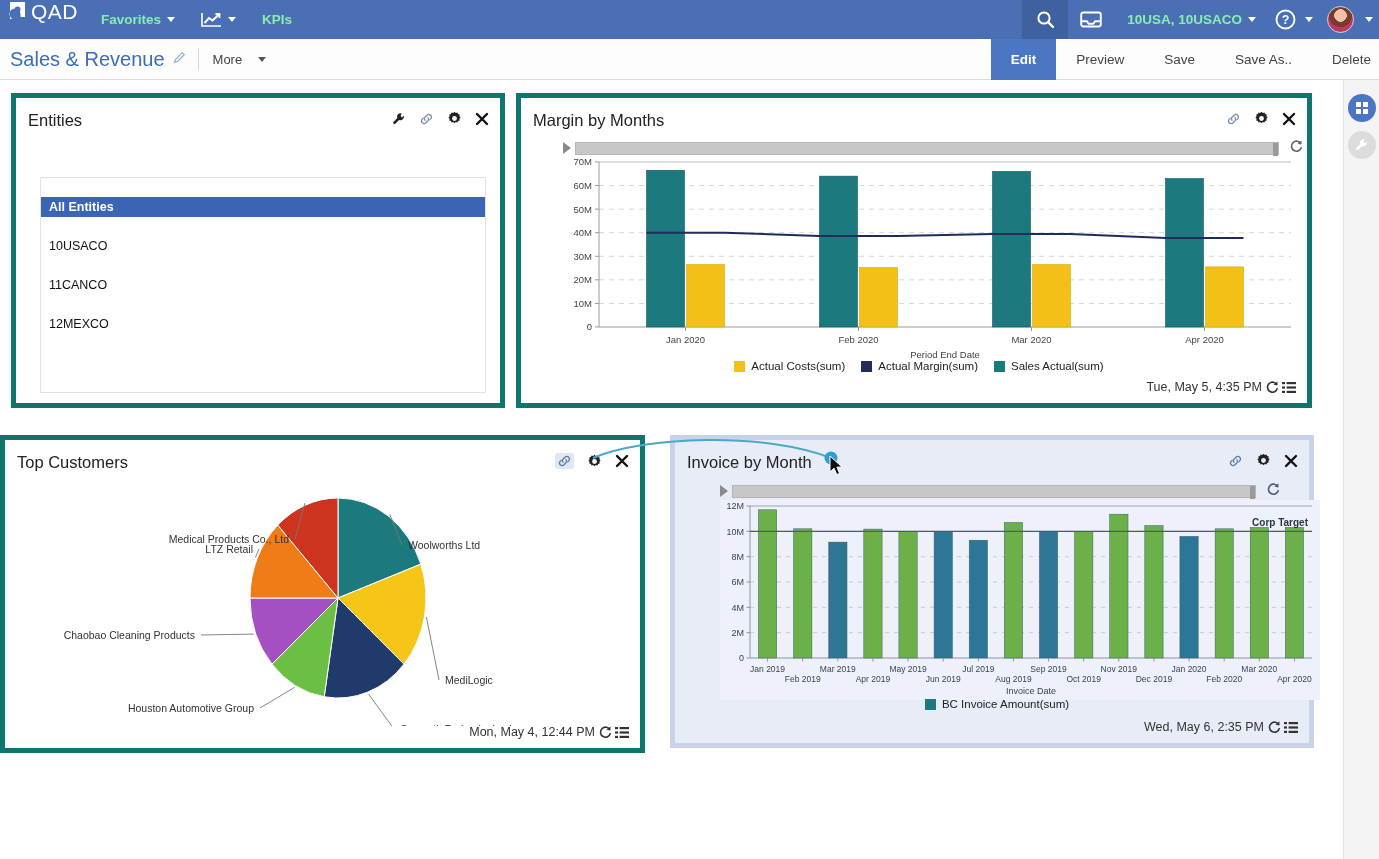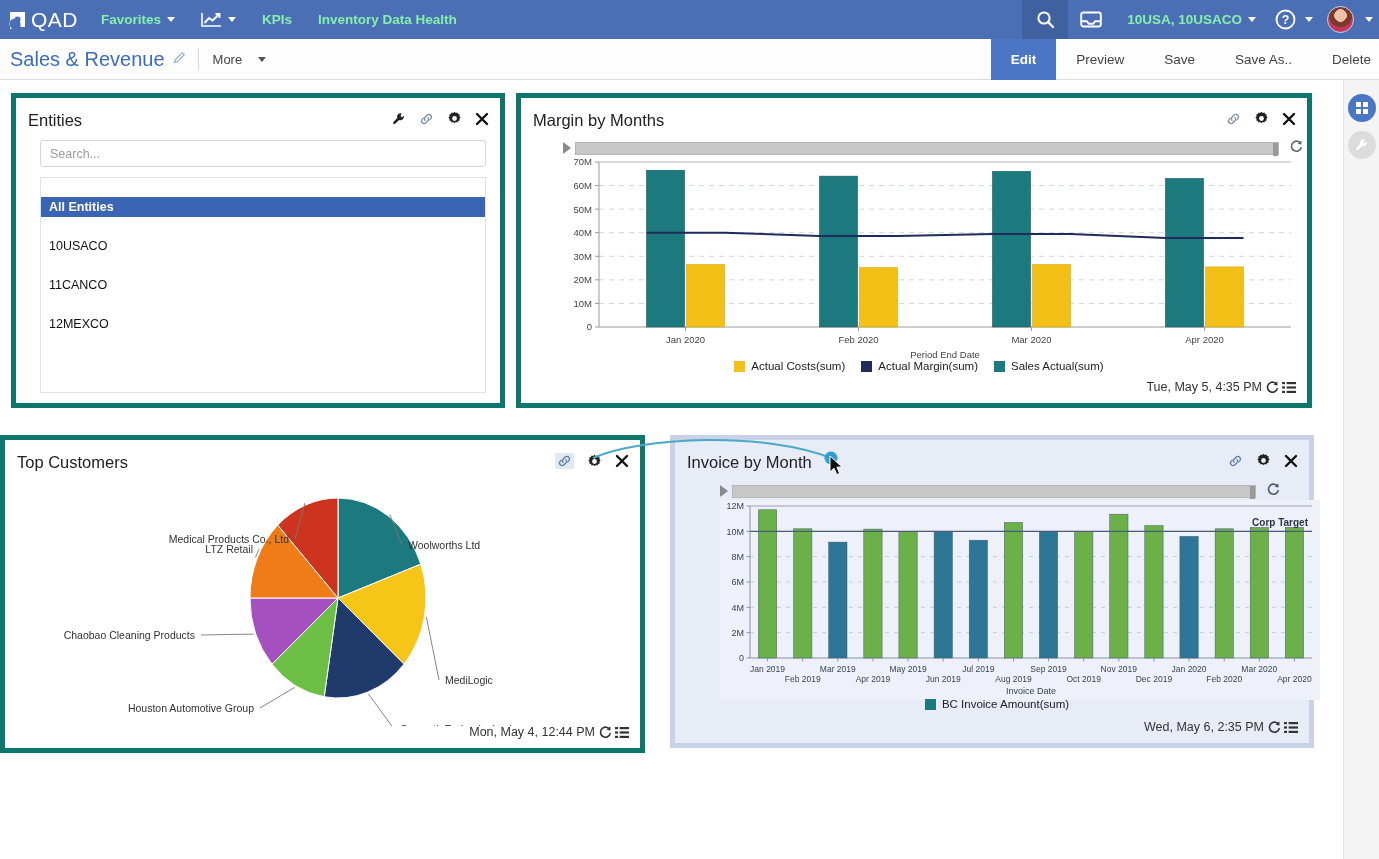--- a/index.html
+++ b/index.html
@@ -9,21 +9,21 @@
     background: #ffffff;
     overflow: hidden;
   }
   #app { position: relative; width: 1379px; height: 859px; background:#fff; }
 
   
   .topnav {
     position:absolute; left:0; top:0; width:1379px; height:39px;
     background:#4a6fb5; display:flex; align-items:center;
   }
-  .qad-logo { display:flex; align-items:center; padding:0 10px 0 8px; height:39px; }
+  .qad-logo { display:flex; padding:0 10px 0 8px; height:39px; }
   .qad-mark { width:19px; height:19px; position:relative; margin-right:4px; }
   .qad-mark svg { display:block; }
   .qad-text { color:#fff; font-size:21px; letter-spacing:0.5px; font-weight:400; }
   .nav-item {
     color:#86efac; font-size:13.5px; font-weight:bold; padding:0 13px; height:39px;
     display:flex; align-items:center; gap:6px; cursor:pointer; white-space:nowrap;
   }
   .caret { width:0;height:0;border-left:4.5px solid transparent;border-right:4.5px solid transparent;border-top:5px solid #fff; display:inline-block; }
   .nav-spacer { flex:1; }
   .nav-icon-btn { width:46px;height:39px;display:flex;align-items:center;justify-content:center;cursor:pointer; }
@@ -135,23 +135,20 @@
           <path d="M14.5 2 L18.5 2 L18.5 6" stroke="#fff" stroke-width="1.8" fill="none"></path>
         </svg>
       </span>
       <span class="caret"></span>
     </div>
 
     <div class="nav-item">
       <span>KPIs</span>
     </div>
 
-    <div class="nav-item">
-      <span>Inventory Data Health</span>
-    </div>
 
     <div class="nav-spacer"></div>
 
     <div class="nav-icon-btn active">
       <span style="line-height:0">
         <svg width="19" height="19" viewBox="0 0 19 19">
             <circle cx="8" cy="8" r="5.6" stroke="#fff" stroke-width="2" fill="none"></circle>
             <path d="M12.2 12.2 L17 17" stroke="#fff" stroke-width="2.4" stroke-linecap="round"></path>
           </svg>
       </span>
@@ -257,23 +254,20 @@
             <circle cx="7.5" cy="7.5" r="2.4" fill="#fff"></circle>
           </svg>
       </span>
       <span class="tool">
         <svg width="14" height="14" viewBox="0 0 14 14">
             <path d="M2 2 L12 12 M12 2 L2 12" stroke="#111" stroke-width="2.4" stroke-linecap="round"></path>
           </svg>
       </span>
     </div>
 
-    <div class="search-box">
-      <span>Search...</span>
-    </div>
 
     <div class="ent-list">
       <div class="ent-row sel">
           <span>All Entities</span>
         </div>
       <div class="ent-row">
           <span>10USACO</span>
         </div>
       <div class="ent-row">
           <span>11CANCO</span>

